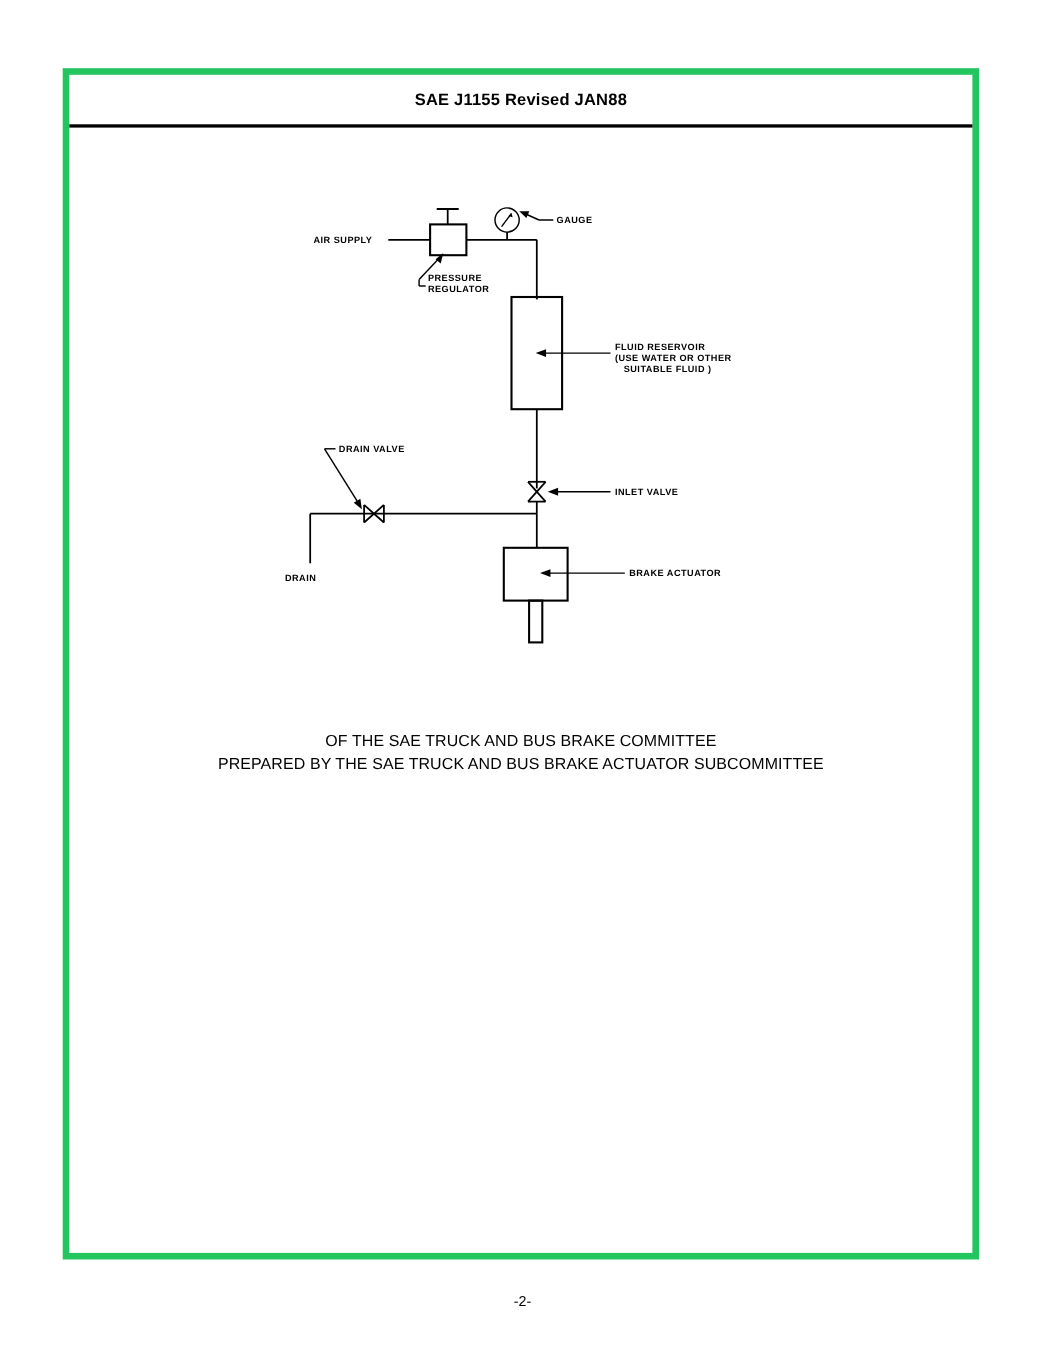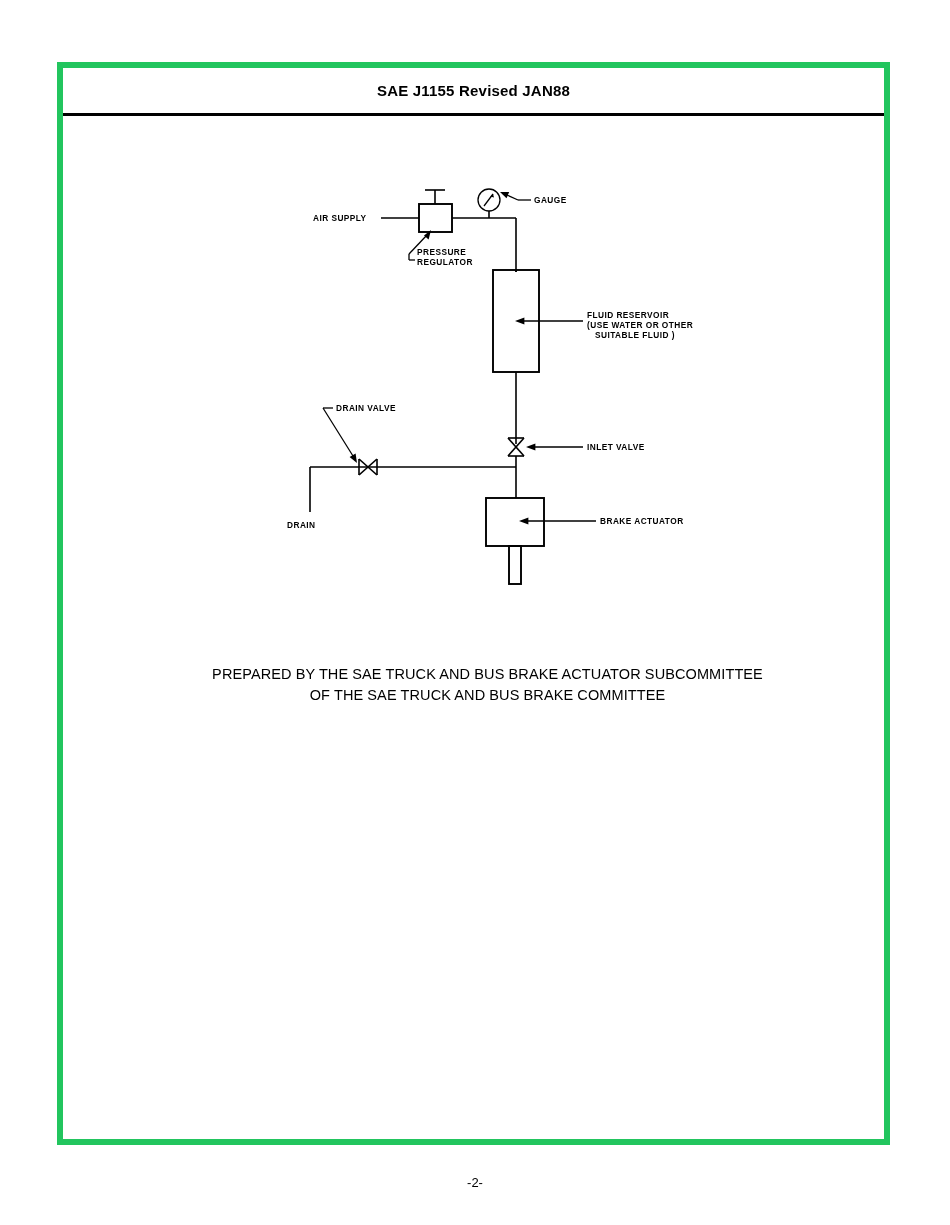--- a/index.html
+++ b/index.html
@@ -45,21 +45,20 @@
     font-weight: bold;
     letter-spacing: 0.2px;
   }
 
   #body-area {
     position: absolute;
     left: 0;
     top: 48px;
     right: 0;
     bottom: 0;
-    margin-left: 28px;
   }
 
   
   #diagram-wrap {
     position: absolute;
     left: 0;
     top: 0;
     width: 100%;
     height: 480px;
   }
@@ -240,20 +239,20 @@
         <g>
           <path class="dg-thin" d="M 505 405 L 436 405"></path>
           <path class="dg-fill" d="M 428 405 L 437.4 401.4 L 437.4 408.6 Z"></path>
         </g>
         <text class="dg-label" x="509" y="408">BRAKE ACTUATOR</text>
 
       </svg>
     </div>
 
     <div id="prepared-block">
+      <div>OF THE SAE TRUCK AND BUS BRAKE COMMITTEE</div>
       <div>PREPARED BY THE SAE TRUCK AND BUS BRAKE ACTUATOR SUBCOMMITTEE</div>
-      <div>OF THE SAE TRUCK AND BUS BRAKE COMMITTEE</div>
     </div>
 
   </div>
 </div>
 
 <div id="page-number">-2-</div>
 
 </body></html>

